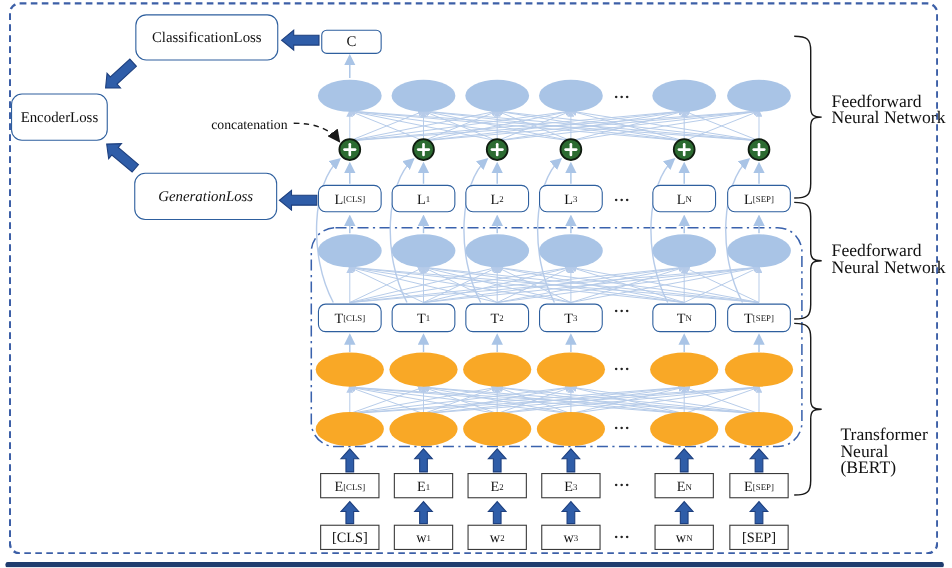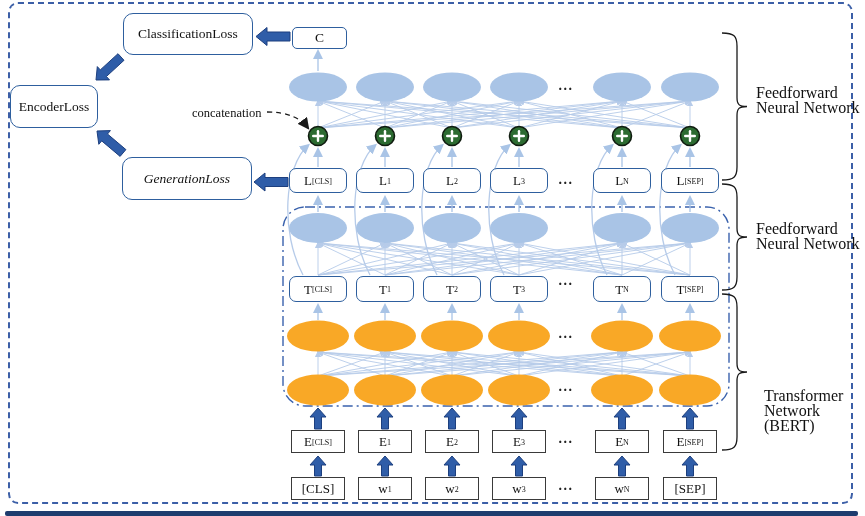--- a/index.html
+++ b/index.html
@@ -420,19 +420,19 @@
       <div class="rlabel" style="left: 756px; top: 85px;">
         <div>Feedforward</div>
         <div>Neural Network</div>
       </div>
       <div class="rlabel" style="left: 756px; top: 221px;">
         <div>Feedforward</div>
         <div>Neural Network</div>
       </div>
       <div class="rlabel" style="left: 764px; top: 356px; margin-top: 32px;">
         <div>Transformer</div>
-        <div>Network</div>
+        <div>Neural</div>
         <div>(BERT)</div>
       </div>
     </div>
 
   <div class="bottom-bar"></div>
 </div>
 
 </body></html>

